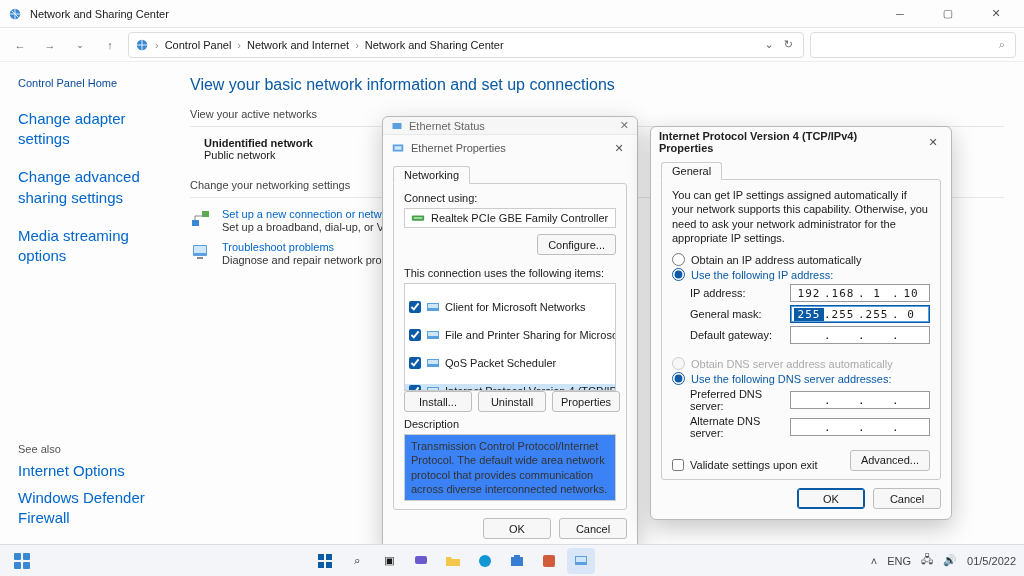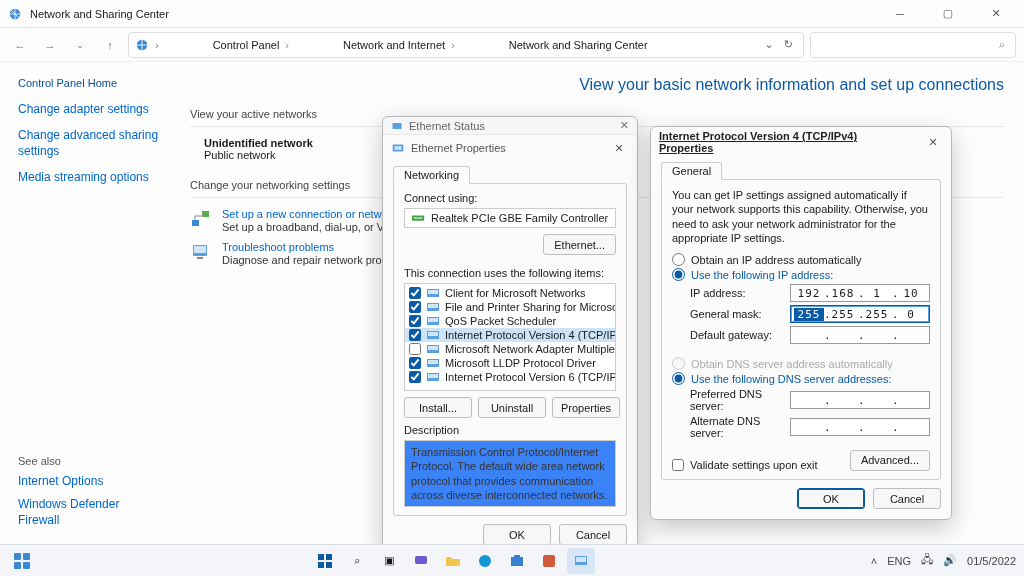--- a/index.html
+++ b/index.html
@@ -6,33 +6,33 @@
   html, body { width: 1024px; height: 576px; overflow: hidden; font-family: "Segoe UI", Tahoma, sans-serif; font-size: 11px; background: #fdfdfd; color: #1a1a1a; }
   
   .titlebar { height: 28px; display: flex; align-items: center; padding: 0 8px; gap: 8px; background: #fdfdfd; border-bottom: 1px solid #e4e4e4; }
   .titlebar .icon { width: 14px; height: 14px; }
   .titlebar .spacer { flex: 1; }
   .titlebar .winbtn { width: 40px; height: 100%; display: flex; align-items: center; justify-content: center; color: #555; }
   
   .toolbar { height: 34px; display: flex; align-items: center; gap: 6px; padding: 0 8px; border-bottom: 1px solid #eee; }
   .toolbar .navbtn { width: 24px; height: 24px; display: flex; align-items: center; justify-content: center; color: #666; border-radius: 4px; }
   .toolbar .address { flex: 1; height: 26px; border: 1px solid #ddd; border-radius: 4px; display: flex; align-items: center; padding: 0 6px; gap: 6px; background: #fff; }
-  .toolbar .crumb-link { color: #1a1a1a; margin-left: 48px; }
+  .toolbar .crumb-link { color: #1a1a1a; }
   .toolbar .crumb-sep { color: #888; }
   .toolbar .addr-tail { margin-left: auto; display: flex; gap: 10px; color: #666; padding-right:4px;}
   .toolbar .search { width: 206px; height: 26px; border: 1px solid #ddd; border-radius: 4px; display: flex; align-items: center; justify-content: flex-end; padding: 0 10px; color: #888; background: #fff;}
   
   .body { display: flex; height: calc(100% - 62px - 32px); position: relative; }
-  .sidebar { width: 170px; padding: 14px 10px 10px 18px; display:flex; flex-direction:column; gap:10px; }
-  .sidebar a { color: #0066cc; cursor: default; font-size: 12px; line-height: 1.35;}
+  .sidebar { width: 170px; padding: 14px 10px 10px 18px; display:flex; flex-direction:column; gap:18px; }
+  .sidebar a { color: #0066cc; cursor: default; font-size: 15px; line-height: 1.35;}
   .sidebar .home { color: #0a4a9a; font-size: 11px; }
   .sidebar .bottom { margin-top:auto; margin-bottom:6px; display:flex; flex-direction:column; gap:6px;}
   .sidebar .see-also { color:#555; }
   .main { flex: 1; padding: 14px 20px; }
-  .main h1 { color: #0a5aa5; font-weight: 400; font-size: 16px; margin-bottom: 14px; text-align: right;}
+  .main h1 { color: #0a5aa5; font-weight: 400; font-size: 16px; margin-bottom: 14px;}
   .main .sectlabel { color: #444; font-size: 11px; margin-bottom: 6px;}
   .main hr.sep { border:none; border-top:1px solid #e6e6e6; margin:2px 0 10px; }
   .netblock { padding-left: 14px; margin-bottom: 18px;}
   .netblock .hd { font-weight: 600; }
   .task { display:flex; gap:10px; margin-top:8px;}
   .task .ticon { width:22px; height:22px;}
   .task .ttitle { color:#0066cc; }
   .task .tdesc { color:#333; margin-top:1px;}
   
   .dialog { position: absolute; background: #fbfbfb; border: 1px solid #b8b8b8; border-radius: 6px; box-shadow: 0 8px 24px rgba(0,0,0,.22); font-size: 11px; }
@@ -43,21 +43,21 @@
   .dlg-title .x { width:20px; text-align:center; color:#555;}
   .dlg-body { padding: 4px 10px 10px; }
   .tab { display:inline-block; border:1px solid #ccc; border-bottom-color:#fbfbfb; padding: 2px 10px; border-radius: 3px 3px 0 0; background:#fbfbfb; position:relative; top:1px; font-size:11px;}
   .tabpane { border:1px solid #ccc; padding: 8px 10px; border-radius: 0 3px 3px 3px;}
   .btn { display:inline-flex; align-items:center; justify-content:center; height:21px; min-width:68px; padding:0 10px; border:1px solid #bdbdbd; border-radius:3px; background:#f7f7f7; font-size:11px;}
   .btn.primary { border-color:#0a5aa5; box-shadow: inset 0 0 0 1px #0a5aa5; }
   .btnrow { display:flex; justify-content:flex-end; gap:8px; margin-top:8px;}
   
   .adapterrow { display:flex; align-items:center; gap:6px; border:1px solid #ccc; background:#fff; padding:3px 6px; margin-top:4px;}
   .itemlist { border:1px solid #ccc; background:#fff; height:108px; overflow:auto; margin-top:4px; padding:2px 0;}
-  .itemlist .row { display:flex; align-items:center; gap:5px; padding:1px 4px; white-space:nowrap;}
+  .itemlist .row { display:flex; align-items:center; gap:5px; padding:1px 4px; white-space:nowrap;margin-top:14px;}
   .itemlist .row.sel { background:#cce4f7; }
   .itemlist input[type=checkbox]{ width:12px; height:12px; accent-color:#0a5aa5;}
   .descbox { border:1px solid #ccc; background:#3b82f6; padding:4px 6px; margin-top:4px; line-height:1.3; color:#333;}
   
   .radio { display:flex; align-items:center; gap:6px; margin:2px 0;}
   .radio input { width:13px; height:13px; accent-color:#0a5aa5;}
   .radio.sel { color: #0a5aa5; }
   .iprow { display:flex; align-items:center; margin:3px 0 3px 18px; }
   .iprow .lbl { flex:1;}
   .ipbox { width:140px; height:18px; border:1px solid #999; background:#fff; display:flex; align-items:center; justify-content:center; letter-spacing:1px; font-family: Consolas, monospace; font-size:11px;}
@@ -191,21 +191,21 @@
       <div class="tabpane">
         <div>Connect using:</div>
         <div class="adapterrow">
           <svg width="14" height="12" viewBox="0 0 16 12">
               <rect x="1" y="3" width="14" height="6" rx="1" fill="#46a049"></rect>
               <rect x="3" y="5" width="10" height="2" fill="#a6e0a8"></rect>
             </svg>
           <span>Realtek PCIe GBE Family Controller</span>
         </div>
         <div class="btnrow" style="margin-top:6px;">
-            <span class="btn">Ethernet...</span>
+            <span class="btn">Configure...</span>
           </div>
         <div style="margin-top:12px;">This connection uses the following items:</div>
         <div class="itemlist" id="itemlist">
             <div class="row">
               <input type="checkbox" checked="" style="">
               <span class="proto-icon"><svg width="14" height="12" viewBox="0 0 14 12">
                   <rect x="1" y="2" width="12" height="8" fill="#5aa0e0"></rect>
                   <rect x="2" y="3" width="10" height="4" fill="#cfe6f9"></rect>
                 </svg></span>
               <span>Client for Microsoft Networks</span>
@@ -252,38 +252,38 @@
             </div>
             <div class="row">
               <input type="checkbox" checked="" style="">
               <span class="proto-icon"><svg width="14" height="12" viewBox="0 0 14 12">
                   <rect x="1" y="2" width="12" height="8" fill="#5aa0e0"></rect>
                   <rect x="2" y="3" width="10" height="4" fill="#cfe6f9"></rect>
                 </svg></span>
               <span>Internet Protocol Version 6 (TCP/IPv6)</span>
             </div>
           </div>
-        <div style="display:flex; gap:6px; margin-top:6px;">
+        <div style="display:flex; gap:6px; ">
           <span class="btn" style="flex:1">Install...</span>
           <span class="btn" style="flex:1">Uninstall</span>
           <span class="btn" style="flex:1">Properties</span>
         </div>
         <div style="margin-top:6px;">Description</div>
         <div class="descbox">Transmission Control Protocol/Internet Protocol. The default wide area network protocol that provides communication across diverse interconnected networks.</div>
       </div>
       <div class="btnrow">
         <span class="btn">OK</span>
         <span class="btn">Cancel</span>
       </div>
     </div>
   </div>
 
   <div class="dialog" style="left:650px; top:64px; width:302px;">
     <div class="dlg-title" style="height:30px;">
-      <span class="tt" style="color:#222; font-weight:600;text-decoration:underline;">Internet Protocol Version 4 (TCP/IPv4) Properties</span>
+      <span class="tt" style="color:#222; font-weight:600;">Internet Protocol Version 4 (TCP/IPv4) Properties</span>
       <span class="spacer"></span>
       <span class="x">✕</span>
     </div>
     <div class="dlg-body">
       <span class="tab">General</span>
       <div class="tabpane">
         <div style="line-height:1.3; margin-bottom:8px;">You can get IP settings assigned automatically if your network supports this capability. Otherwise, you need to ask your network administrator for the appropriate IP settings.</div>
 
         <label class="radio">
             <input type="radio" name="ipmode" style="">

